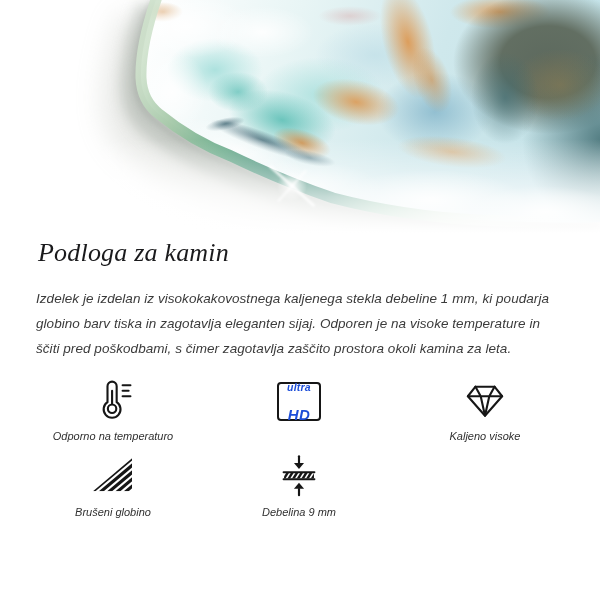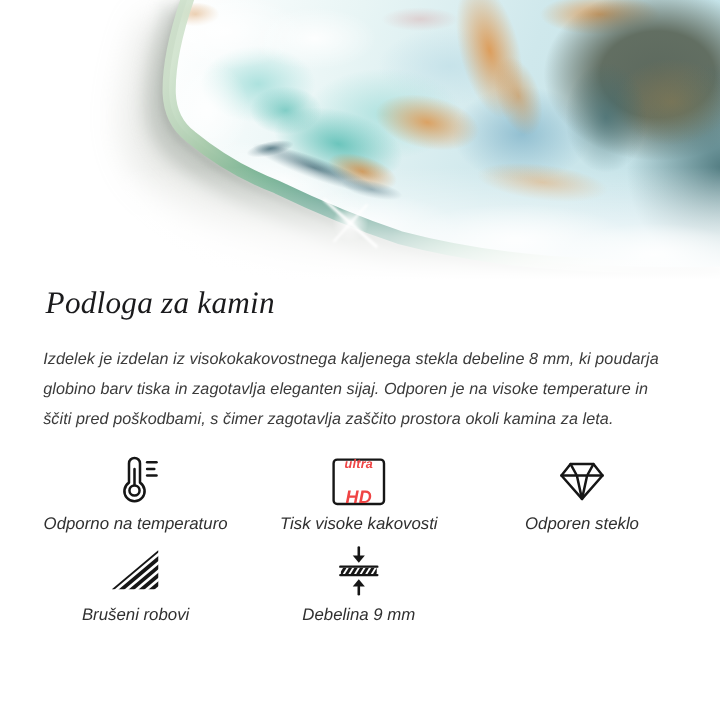--- a/index.html
+++ b/index.html
@@ -28,26 +28,26 @@
     margin:16px 0 0 0;max-width:527px;
     font-size:13.5px;line-height:25px;color:#3b3b3b;letter-spacing:.05px;
   }
   
   .features{
     margin:14px -14px 0 -16px;
     display:grid;grid-template-columns:repeat(3,1fr);row-gap:8px;
   }
   .feature{display:flex;flex-direction:column;align-items:center;}
   .icon-box{height:46px;display:flex;align-items:flex-end;justify-content:center;}
-  .feature-label{margin-top:8px;font-size:14px;line-height:14px;color:#303030;}
+  .feature-label{margin-top:8px;font-size:11px;line-height:14px;color:#303030;}
   
   .uhd{
     width:40px;height:35px;border:2.6px solid #161616;border-radius:4px;
     display:flex;flex-direction:column;align-items:center;justify-content:center;
-    color:#ef4444;
+    color:#1d4ed8;
   }
   .uhd .t1{font-size:10.5px;line-height:10px;font-weight:600;letter-spacing:.2px;}
   .uhd .t2{font-size:15px;line-height:14px;font-weight:800;margin-top:16px;letter-spacing:.3px;}
 </style>
 </head>
 <body>
 
 <div class="hero">
   <svg width="600" height="240" viewBox="0 0 600 240" aria-hidden="true">
     <defs>
@@ -191,21 +191,21 @@
   </svg>
   <div class="fade"></div>
 </div>
 
 <div class="content">
 
   <h1 class="headline">
     <span style="display:block">Podloga za kamin</span>
   </h1>
 
-  <p class="intro">Izdelek je izdelan iz visokokakovostnega kaljenega stekla debeline 8 mm, ki poudarja globino barv tiska in zagotavlja eleganten sijaj. Odporen je na visoke temperature in ščiti pred poškodbami, s čimer zagotavlja zaščito prostora okoli kamina za leta.</p>
+  <p class="intro">Izdelek je izdelan iz visokokakovostnega kaljenega stekla debeline 1 mm, ki poudarja globino barv tiska in zagotavlja eleganten sijaj. Odporen je na visoke temperature in ščiti pred poškodbami, s čimer zagotavlja zaščito prostora okoli kamina za leta.</p>
 
   <div class="features">
 
     <div class="feature">
       <div class="icon-box">
         <svg width="44" height="44" viewBox="0 0 48 48" fill="none" stroke="#161616" stroke-width="2.3" stroke-linecap="round" stroke-linejoin="round">
           <path d="M18 27.5 V10 a5 5 0 0 1 10 0 v17.5 a9.2 9.2 0 1 1 -10 0 Z"></path>
           <circle cx="23" cy="34.6" r="4.6"></circle>
           <line x1="23" y1="15" x2="23" y2="29.5"></line>
           <line x1="34.5" y1="9" x2="43" y2="9"></line>
@@ -216,50 +216,49 @@
       <div class="feature-label">Odporno na temperaturo</div>
     </div>
 
     <div class="feature">
       <div class="icon-box">
         <div class="uhd">
           <span class="t1">ultra</span>
           <span class="t2">HD</span>
         </div>
       </div>
-      <div class="feature-label">Tisk visoke kakovosti</div>
     </div>
 
 
     <div class="feature">
       <div class="icon-box">
         <svg width="44" height="40" viewBox="0 0 46 42" fill="none" stroke="#161616" stroke-width="2.2" stroke-linecap="round" stroke-linejoin="round">
           <path d="M13 6 H33 L41 16 L23 36.5 L5 16 Z"></path>
           <path d="M5 16 H41 M13 6 L18.5 16 L23 36.5 M33 6 L27.5 16 L23 36.5"></path>
         </svg>
       </div>
-      <div class="feature-label">Odporen steklo</div>
+      <div class="feature-label">Kaljeno visoke</div>
     </div>
 
     <div class="feature">
       <div class="icon-box">
         <svg width="42" height="42" viewBox="0 0 44 44">
           <clipPath id="triClip">
               <path d="M1 38 H42 V3.5 Z"></path>
             </clipPath>
           <g clip-path="url(#triClip)" stroke="#161616" stroke-width="3.3" stroke-linecap="butt">
             <line x1="1" y1="38" x2="42" y2="3.5"></line>
             <line x1="4.6" y1="42.3" x2="45.6" y2="7.8"></line>
             <line x1="8.2" y1="46.6" x2="49.2" y2="12.1"></line>
             <line x1="11.8" y1="50.9" x2="52.8" y2="16.4"></line>
             <line x1="15.4" y1="55.2" x2="56.4" y2="20.7"></line>
           </g>
         </svg>
       </div>
-      <div class="feature-label">Brušeni robovi</div>
+      <div class="feature-label">Brušeni globino</div>
     </div>
 
     <div class="feature">
       <div class="icon-box">
         <svg width="40" height="43" viewBox="0 0 40 46">
           <g stroke="#161616" stroke-width="2.3" stroke-linecap="round">
             <line x1="20" y1="2.5" x2="20" y2="10"></line>
             <line x1="20" y1="37.5" x2="20" y2="44"></line>
             <line x1="3.5" y1="19.5" x2="36.5" y2="19.5" stroke-width="2.1"></line>
             <line x1="3.5" y1="27" x2="36.5" y2="27" stroke-width="2.1"></line>

